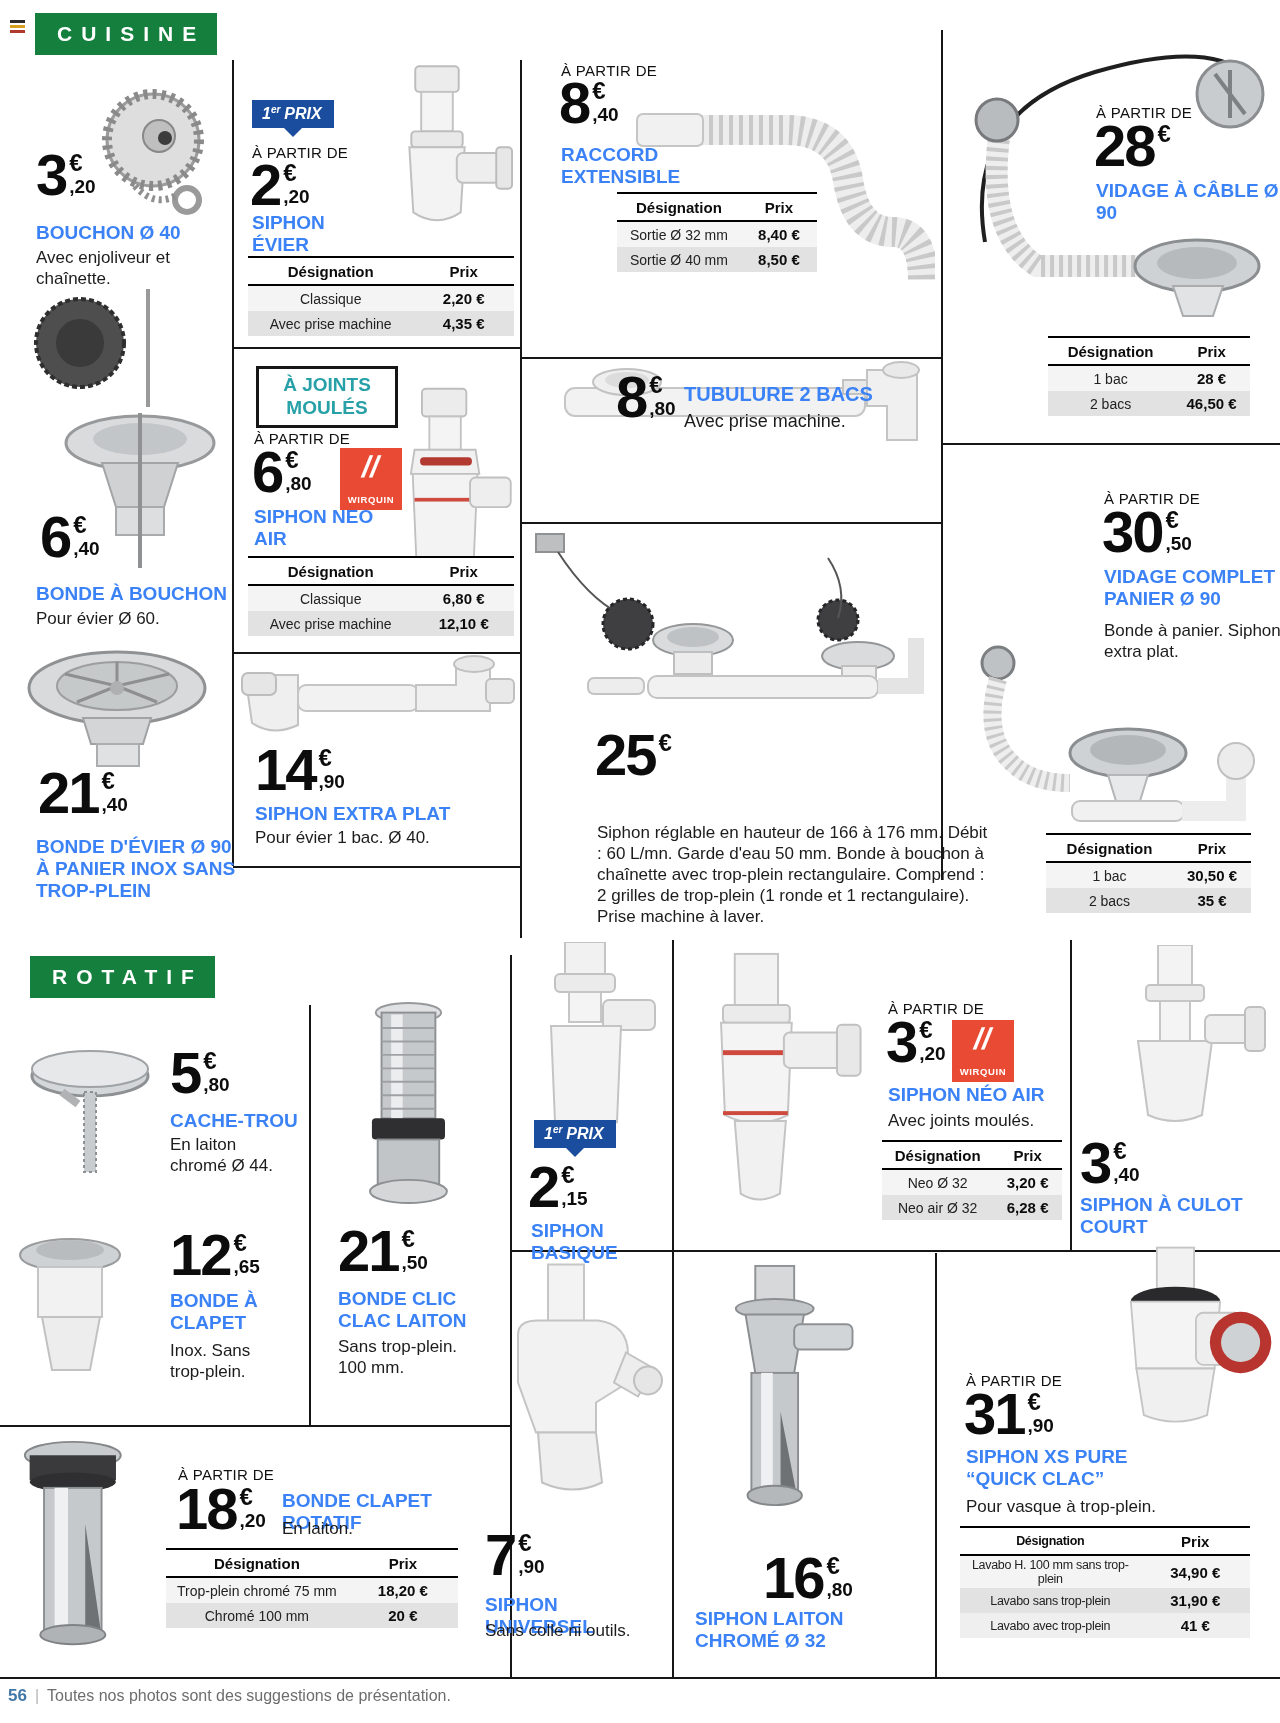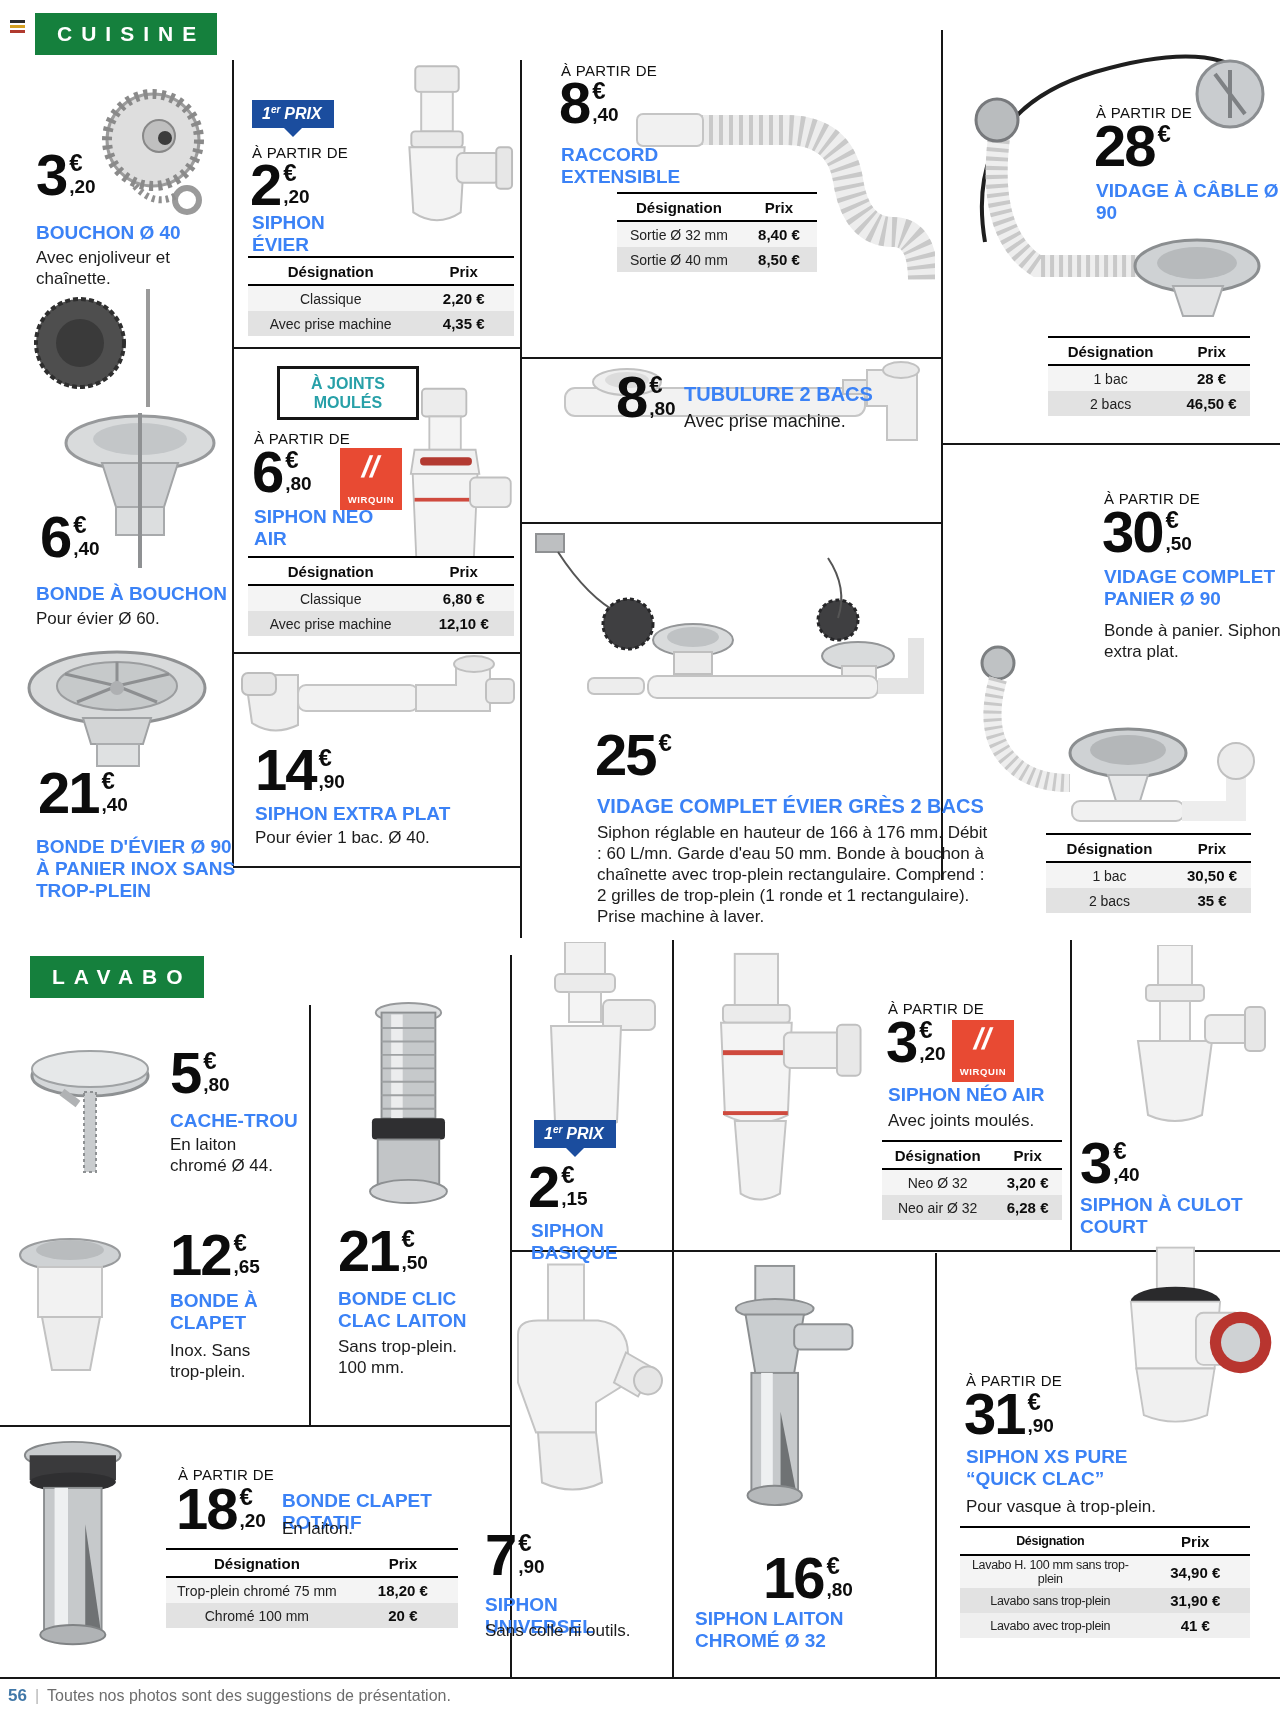--- a/index.html
+++ b/index.html
@@ -45,21 +45,21 @@
   
   .prix1 { position:absolute; background:#1b4d9e; color:#fff; font-style:italic; font-weight:bold;
     font-size:16px; padding:4px 12px 5px 10px; white-space:nowrap; }
   .prix1:after { content:""; position:absolute; left:50%; transform:translateX(-50%); bottom:-9px;
     border:10px solid transparent; border-top:10px solid #1b4d9e; border-bottom:none; }
   .prix1 sup { font-size:10px; }
   .prix1 .rest { margin-left:4px; }
 
   
   .joints { position:absolute; border:3px solid #161616; background:#fff; color:#27a0a8;
-    font-weight:bold; font-size:16px; line-height:1.2; text-align:center; padding:5px 12px;margin-left:21px; }
+    font-weight:bold; font-size:19px; line-height:1.2; text-align:center; padding:5px 12px; }
 
   
   .wirquin { position:absolute; width:62px; height:62px; background:#e84a33; display:flex;
     flex-direction:column; align-items:center; justify-content:flex-end; padding-bottom:5px; box-sizing:border-box; }
   .wq-sl { position:absolute; top:4px; left:50%; transform:translateX(-50%) skewX(-12deg);
     color:#fff; font-size:30px; font-weight:bold; line-height:1; }
   .wq-name { color:#fff; font-size:9.5px; font-weight:bold; letter-spacing:0.6px; }
 
   .photo { position:absolute; }
 
@@ -74,21 +74,21 @@
 
 <div id="page">
 
   <div class="logo-bars">
     <div style="background:#2b2b2b"></div>
       <div style="background:#d5a021"></div>
       <div style="background:#b03a2e"></div>
   </div>
 
   <div class="section-badge" style="left:35px;top:13px">CUISINE</div>
-  <div class="section-badge" style="left:30px;top:956px">LAVABO</div>
+  <div class="section-badge" style="left:30px;top:956px">ROTATIF</div>
 
   <div class="vline" style="left:232px;top:60px;height:806px"></div>
   <div class="vline" style="left:520px;top:60px;height:878px"></div>
   <div class="vline" style="left:941px;top:30px;height:850px"></div>
   <div class="hline" style="left:233px;top:347px;width:287px"></div>
   <div class="hline" style="left:233px;top:652px;width:287px"></div>
   <div class="hline" style="left:233px;top:866px;width:288px"></div>
   <div class="hline" style="left:521px;top:357px;width:420px"></div>
   <div class="hline" style="left:521px;top:522px;width:420px"></div>
   <div class="hline" style="left:942px;top:443px;width:338px"></div>
@@ -315,21 +315,20 @@
     <rect x="60" y="150" width="56" height="16" rx="6" fill="#ededed" stroke="#c3c3c3" stroke-width="2"></rect>
     <path d="M350 158 L388 158 L388 110" fill="none" stroke="#e4e4e4" stroke-width="16"></path>
   </svg>
   <div class="price" style="left:595px;top:730px">
     <span class="pe">25</span>
     <span class="pfrac">
         <span class="pcur">€</span>
         <span class="pdec"></span>
       </span>
   </div>
-  <div class="pname" style="left:597px;top:795px;width:400px;font-size:20px">VIDAGE COMPLET ÉVIER GRÈS 2 BACS</div>
   <div class="pdesc" style="left:597px;top:822px;width:392px">Siphon réglable en hauteur de 166 à 176 mm. Débit : 60 L/mn. Garde d'eau 50 mm. Bonde à bouchon à chaînette avec trop-plein rectangulaire. Comprend : 2 grilles de trop-plein (1 ronde et 1 rectangulaire). Prise machine à laver.</div>
 
   <svg class="photo" style="left:945px;top:32px" width="330" height="300" viewBox="0 0 330 300">
     <path d="M40 210 Q18 80 150 40 Q260 8 302 42" fill="none" stroke="#1f1f1f" stroke-width="4"></path>
     <circle cx="285" cy="62" r="33" fill="#c9cccf" stroke="#8b8e91" stroke-width="3"></circle>
     <path d="M270 42 L300 82 M285 38 L285 86" stroke="#7e8184" stroke-width="4"></path>
     <path d="M55 98 Q40 200 92 234 L200 234" fill="none" stroke="#eeeeee" stroke-width="22"></path>
     <path d="M55 98 Q40 200 92 234 L200 234" fill="none" stroke="#c9c9c9" stroke-width="22" stroke-dasharray="4 5"></path>
     <circle cx="52" cy="88" r="21" fill="#b9bcbe" stroke="#77797c" stroke-width="3"></circle>
     <ellipse cx="252" cy="234" rx="62" ry="26" fill="#cfd2d4" stroke="#8b8e90" stroke-width="3"></ellipse>

